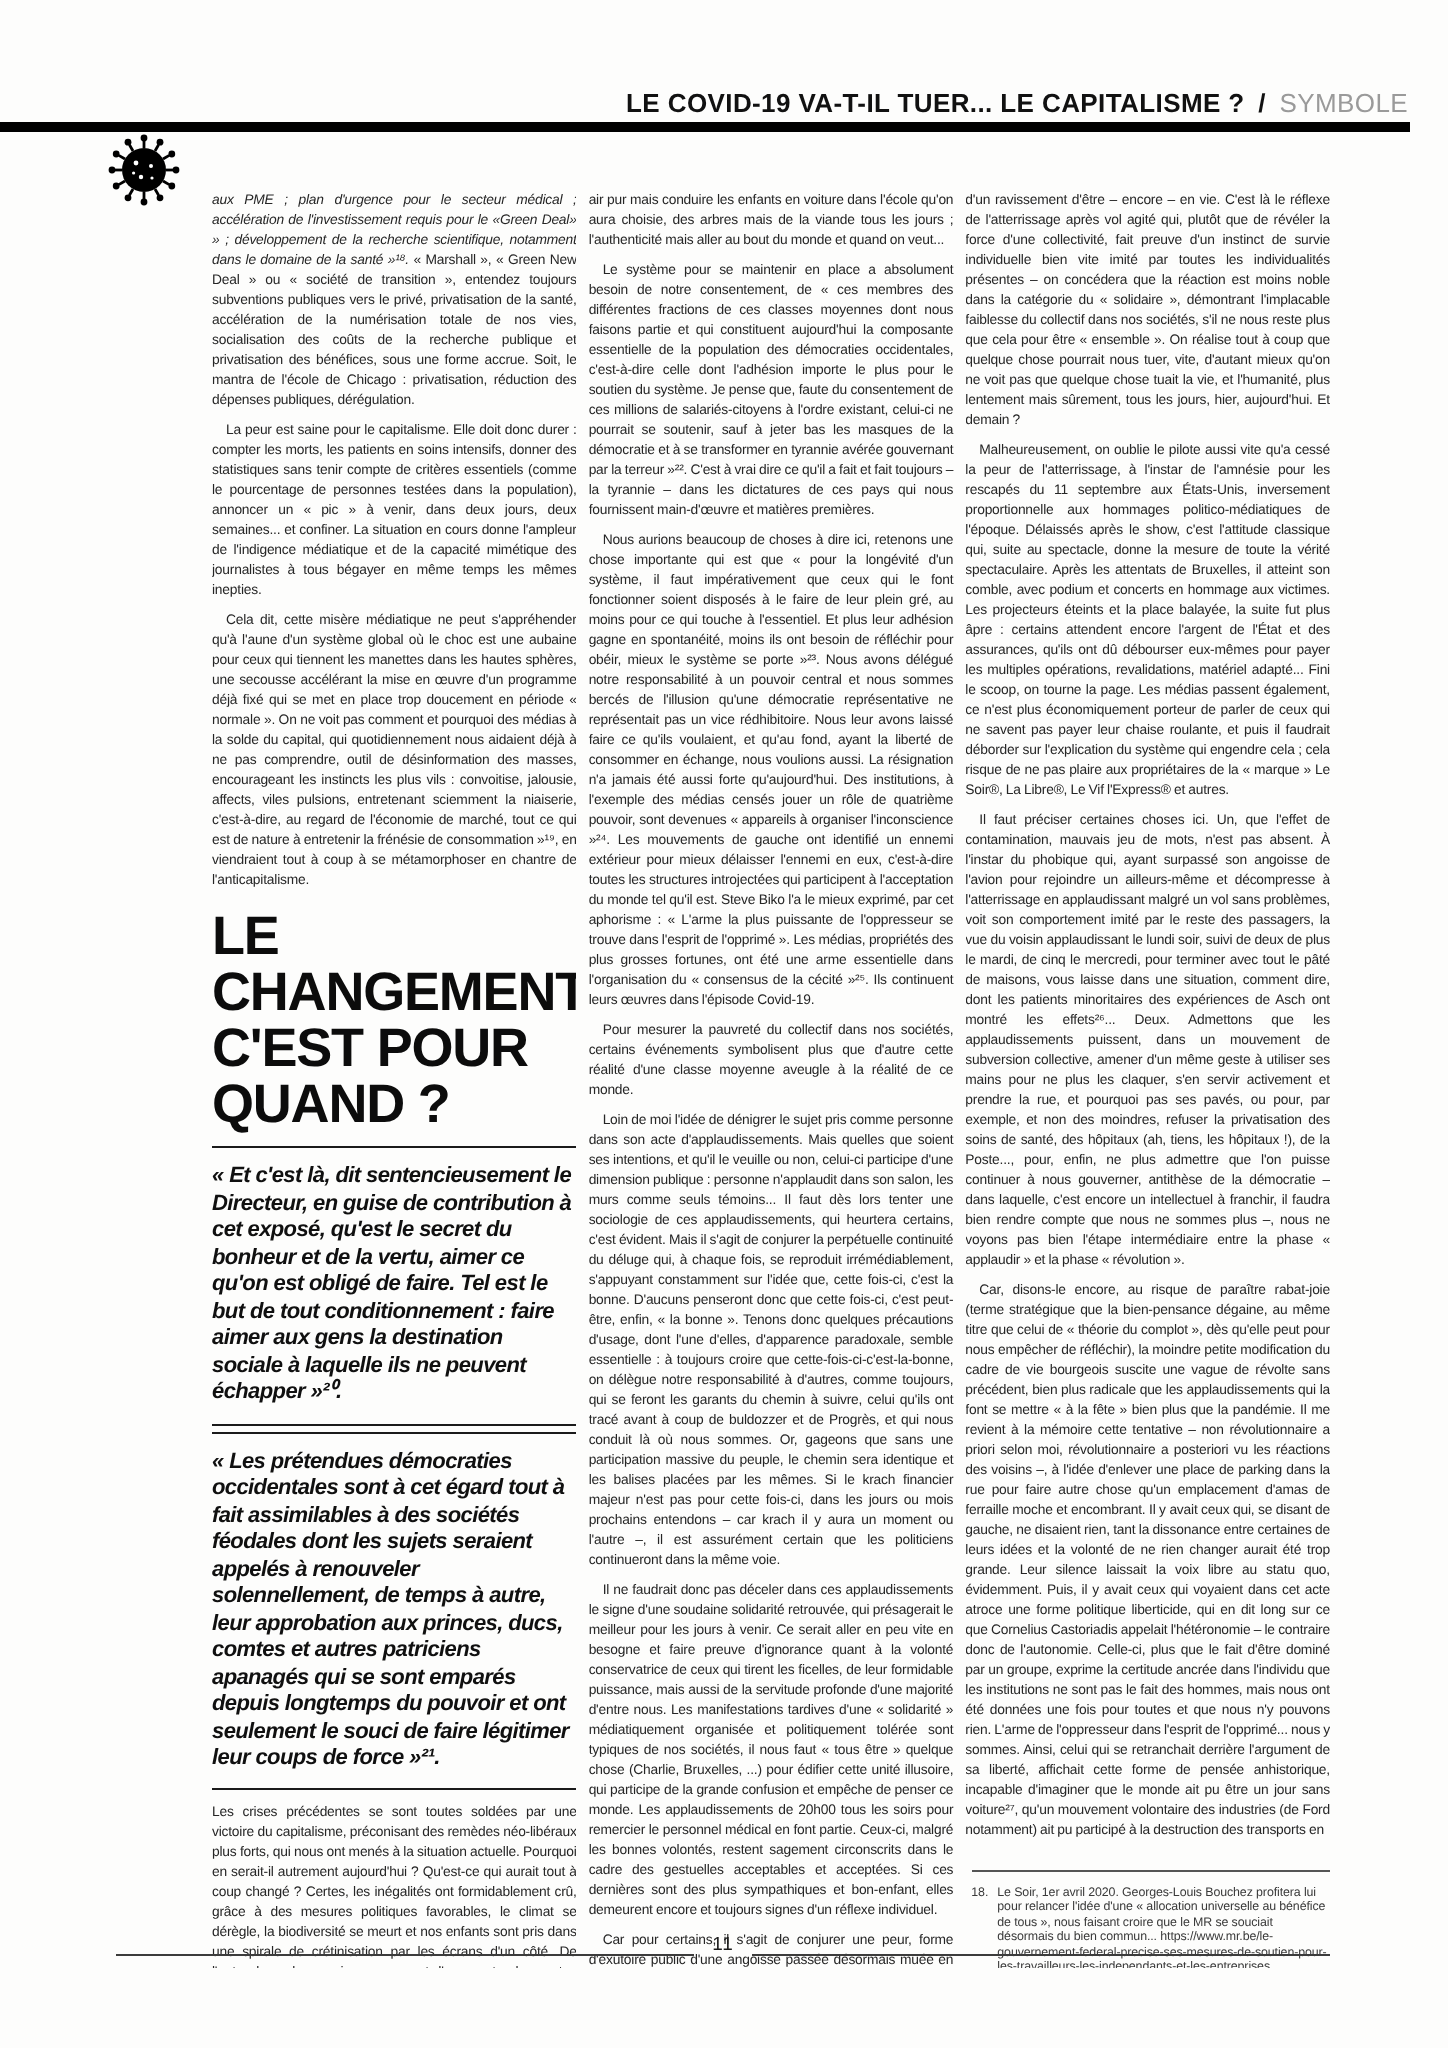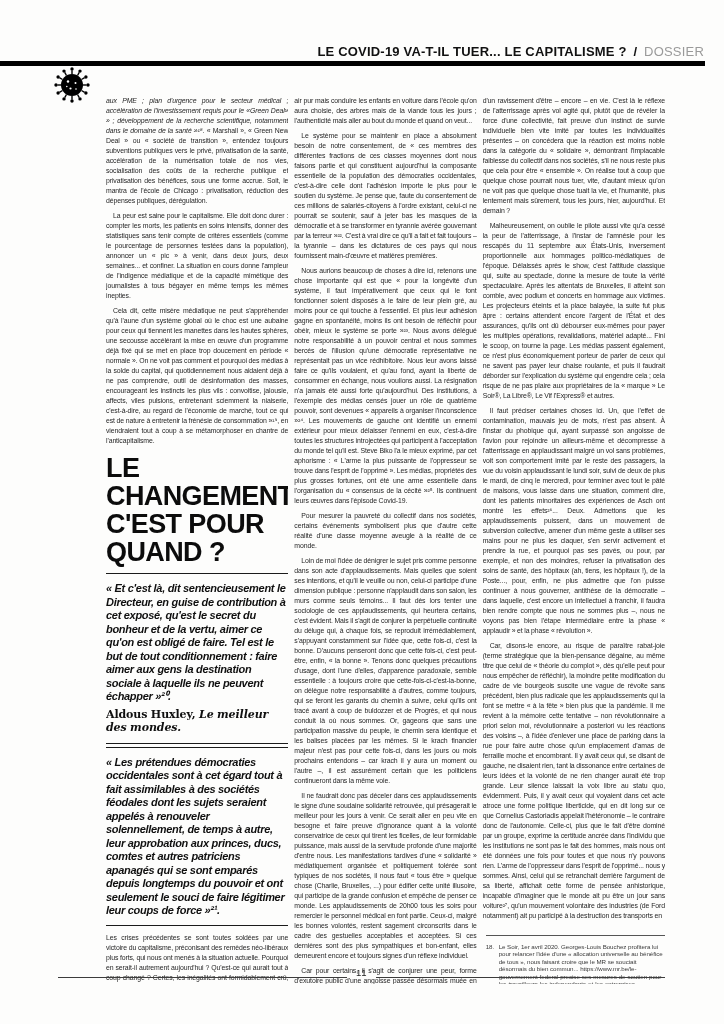--- a/index.html
+++ b/index.html
@@ -59,21 +59,21 @@
            letter-spacing:.4px;color:#1c1c1c;}
 </style>
 </head>
 <body>
 
 <div class="page">
 
   <div class="kicker">
     <span class="kicker-main">LE COVID-19 VA-T-IL TUER... LE CAPITALISME ?</span>
     <span class="kicker-sep">/</span>
-    <span class="kicker-section">DOSSIER</span>
+    <span class="kicker-section">SYMBOLE</span>
   </div>
   <div class="bar"></div>
   <svg class="virus" viewBox="0 0 40 40">
     <g stroke="#000" stroke-width="1.4">
       <line x1="31" y1="20" x2="34.5" y2="20"></line>
         <line x1="29.5" y1="25.5" x2="32.6" y2="27.3"></line>
       <line x1="25.5" y1="29.5" x2="27.3" y2="32.6"></line>
         <line x1="20" y1="31" x2="20" y2="34.5"></line>
       <line x1="14.5" y1="29.5" x2="12.7" y2="32.6"></line>
         <line x1="10.5" y1="25.5" x2="7.4" y2="27.3"></line>
@@ -113,21 +113,20 @@
     <section class="col">
       <p><span class="it">aux PME ; plan d'urgence pour le secteur médical ; accélération de l'investissement requis pour le «Green Deal» » ; développement de la recherche scientifique, notamment dans le domaine de la santé »¹⁸.</span> <span>« Marshall », « Green New Deal » ou « société de transition », entendez toujours subventions publiques vers le privé, privatisation de la santé, accélération de la numérisation totale de nos vies, socialisation des coûts de la recherche publique et privatisation des bénéfices, sous une forme accrue. Soit, le mantra de l'école de Chicago : privatisation, réduction des dépenses publiques, dérégulation.</span></p>
       <p class="ind">La peur est saine pour le capitalisme. Elle doit donc durer : compter les morts, les patients en soins intensifs, donner des statistiques sans tenir compte de critères essentiels (comme le pourcentage de personnes testées dans la population), annoncer un « pic » à venir, dans deux jours, deux semaines... et confiner. La situation en cours donne l'ampleur de l'indigence médiatique et de la capacité mimétique des journalistes à tous bégayer en même temps les mêmes inepties.</p>
       <p class="ind">Cela dit, cette misère médiatique ne peut s'appréhender qu'à l'aune d'un système global où le choc est une aubaine pour ceux qui tiennent les manettes dans les hautes sphères, une secousse accélérant la mise en œuvre d'un programme déjà fixé qui se met en place trop doucement en période « normale ». On ne voit pas comment et pourquoi des médias à la solde du capital, qui quotidiennement nous aidaient déjà à ne pas comprendre, outil de désinformation des masses, encourageant les instincts les plus vils : convoitise, jalousie, affects, viles pulsions, entretenant sciemment la niaiserie, c'est-à-dire, au regard de l'économie de marché, tout ce qui est de nature à entretenir la frénésie de consommation »¹⁹, en viendraient tout à coup à se métamorphoser en chantre de l'anticapitalisme.</p>
       <h1 class="headline">LE
 CHANGEMENT,
 C'EST POUR
 QUAND ?</h1>
       <div class="rule"></div>
       <blockquote class="quote">« Et c'est là, dit sentencieusement le Directeur, en guise de contribution à cet exposé, qu'est le secret du bonheur et de la vertu, aimer ce qu'on est obligé de faire. Tel est le but de tout conditionnement : faire aimer aux gens la destination sociale à laquelle ils ne peuvent échapper »²⁰.</blockquote>
-      <p class="attr"><span>Aldous Huxley,</span> <span class="attr-work">Le meilleur des mondes.</span></p>
       <div class="rule-thick"></div>
       <div class="rule-thin"></div>
       <blockquote class="quote">« Les prétendues démocraties occidentales sont à cet égard tout à fait assimilables à des sociétés féodales dont les sujets seraient appelés à renouveler solennellement, de temps à autre, leur approbation aux princes, ducs, comtes et autres patriciens apanagés qui se sont emparés depuis longtemps du pouvoir et ont seulement le souci de faire légitimer leur coups de force »²¹.</blockquote>
       <div class="rule"></div>
       <p>Les crises précédentes se sont toutes soldées par une victoire du capitalisme, préconisant des remèdes néo-libéraux plus forts, qui nous ont menés à la situation actuelle. Pourquoi en serait-il autrement aujourd'hui ? Qu'est-ce qui aurait tout à coup changé ? Certes, les inégalités ont formidablement crû, grâce à des mesures politiques favorables, le climat se dérègle, la biodiversité se meurt et nos enfants sont pris dans une spirale de crétinisation par les écrans d'un côté. De l'autre, les vols en avion ne cessent d'augmenter, les ventes de voitures, de smartphones, les achats en ligne... Or, on ne voit pas bien comment on changera de paradigme si on continue à jouer le jeu du système, si on veut le beurre et l'argent du beurre, un</p>
     </section>
 
     <section class="col">
       <p>air pur mais conduire les enfants en voiture dans l'école qu'on aura choisie, des arbres mais de la viande tous les jours ; l'authenticité mais aller au bout du monde et quand on veut...</p>
       <p class="ind">Le système pour se maintenir en place a absolument besoin de notre consentement, de « ces membres des différentes fractions de ces classes moyennes dont nous faisons partie et qui constituent aujourd'hui la composante essentielle de la population des démocraties occidentales, c'est-à-dire celle dont l'adhésion importe le plus pour le soutien du système. Je pense que, faute du consentement de ces millions de salariés-citoyens à l'ordre existant, celui-ci ne pourrait se soutenir, sauf à jeter bas les masques de la démocratie et à se transformer en tyrannie avérée gouvernant par la terreur »²². C'est à vrai dire ce qu'il a fait et fait toujours – la tyrannie – dans les dictatures de ces pays qui nous fournissent main-d'œuvre et matières premières.</p>

